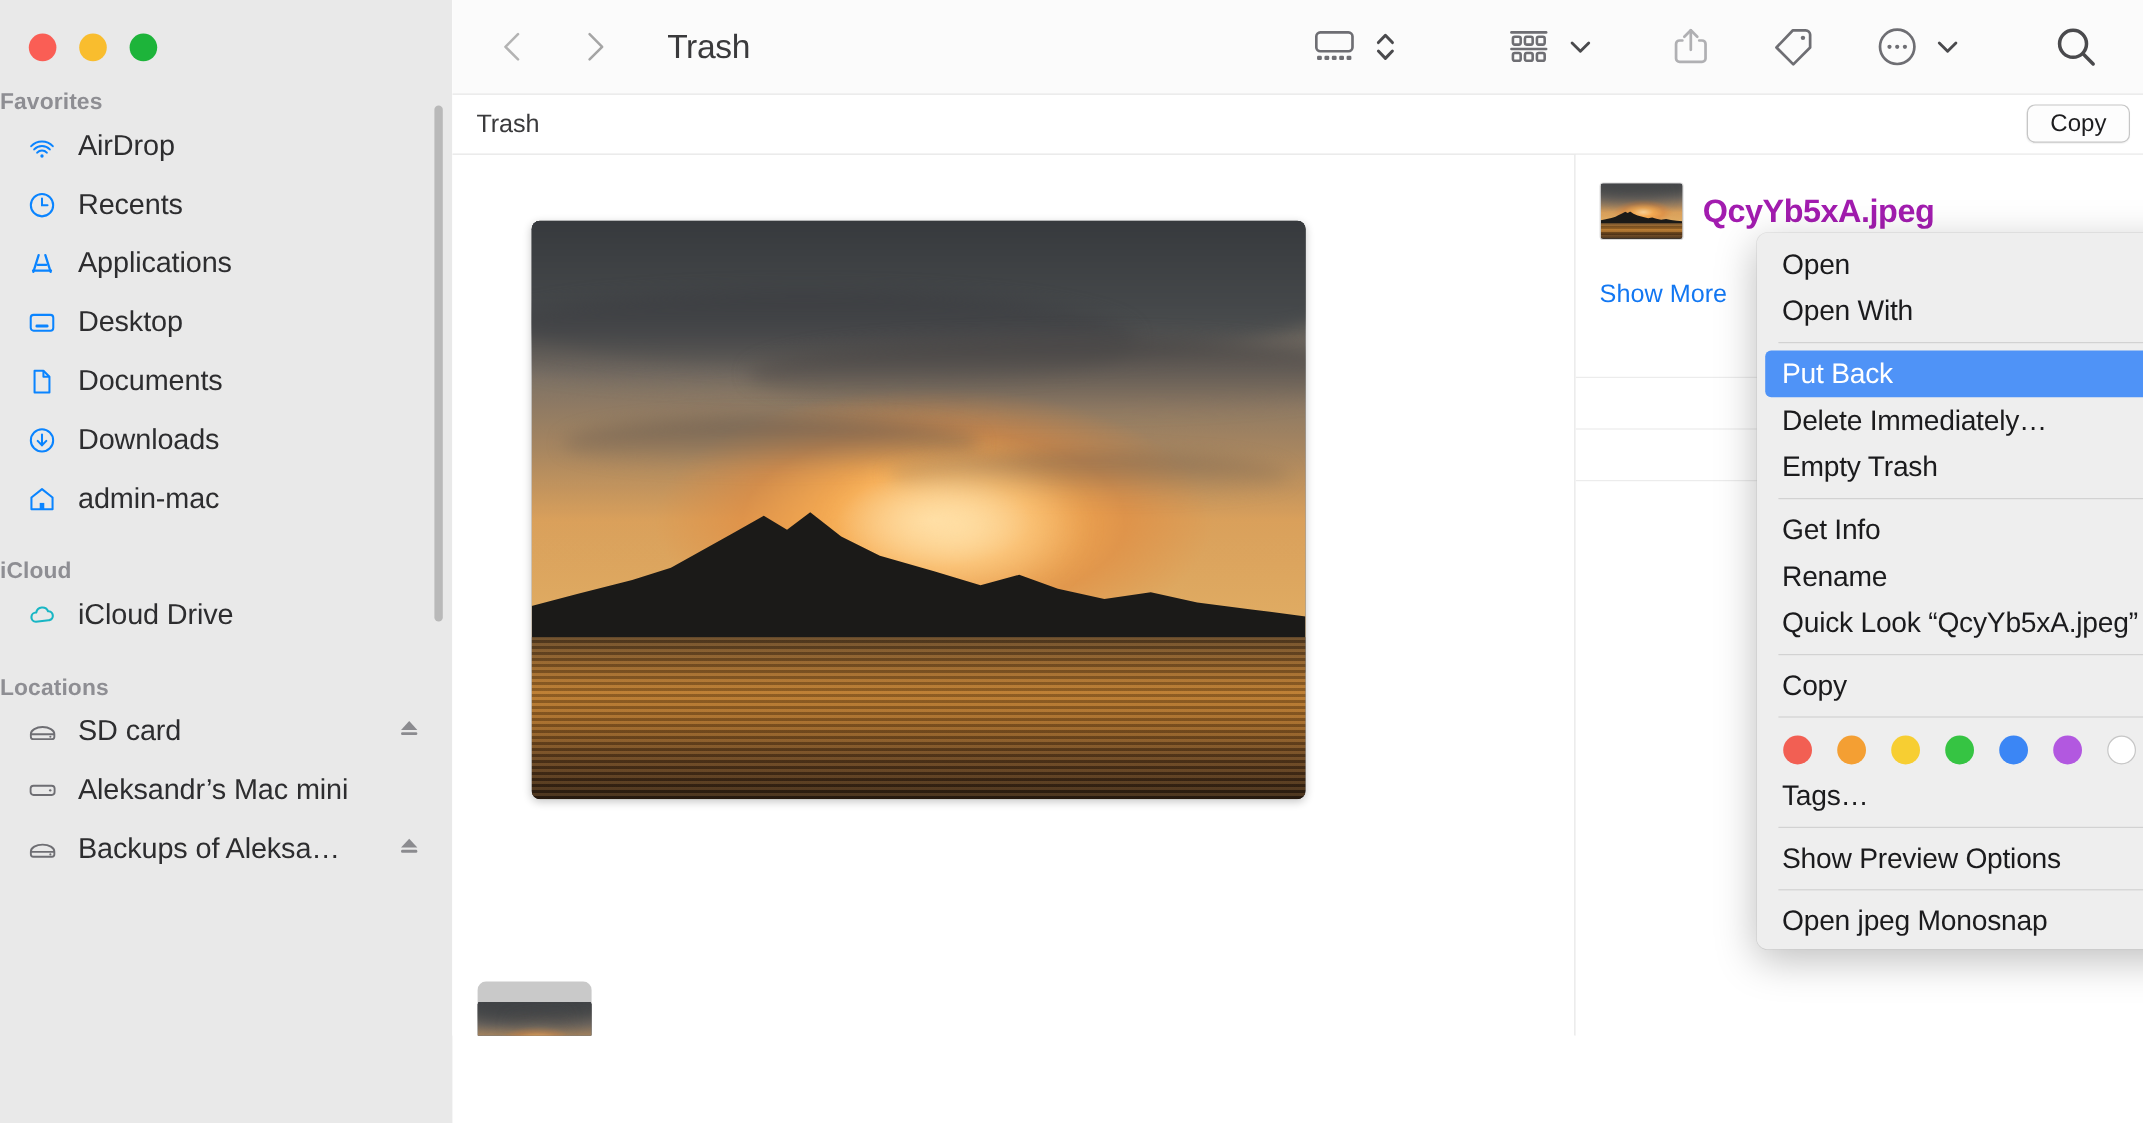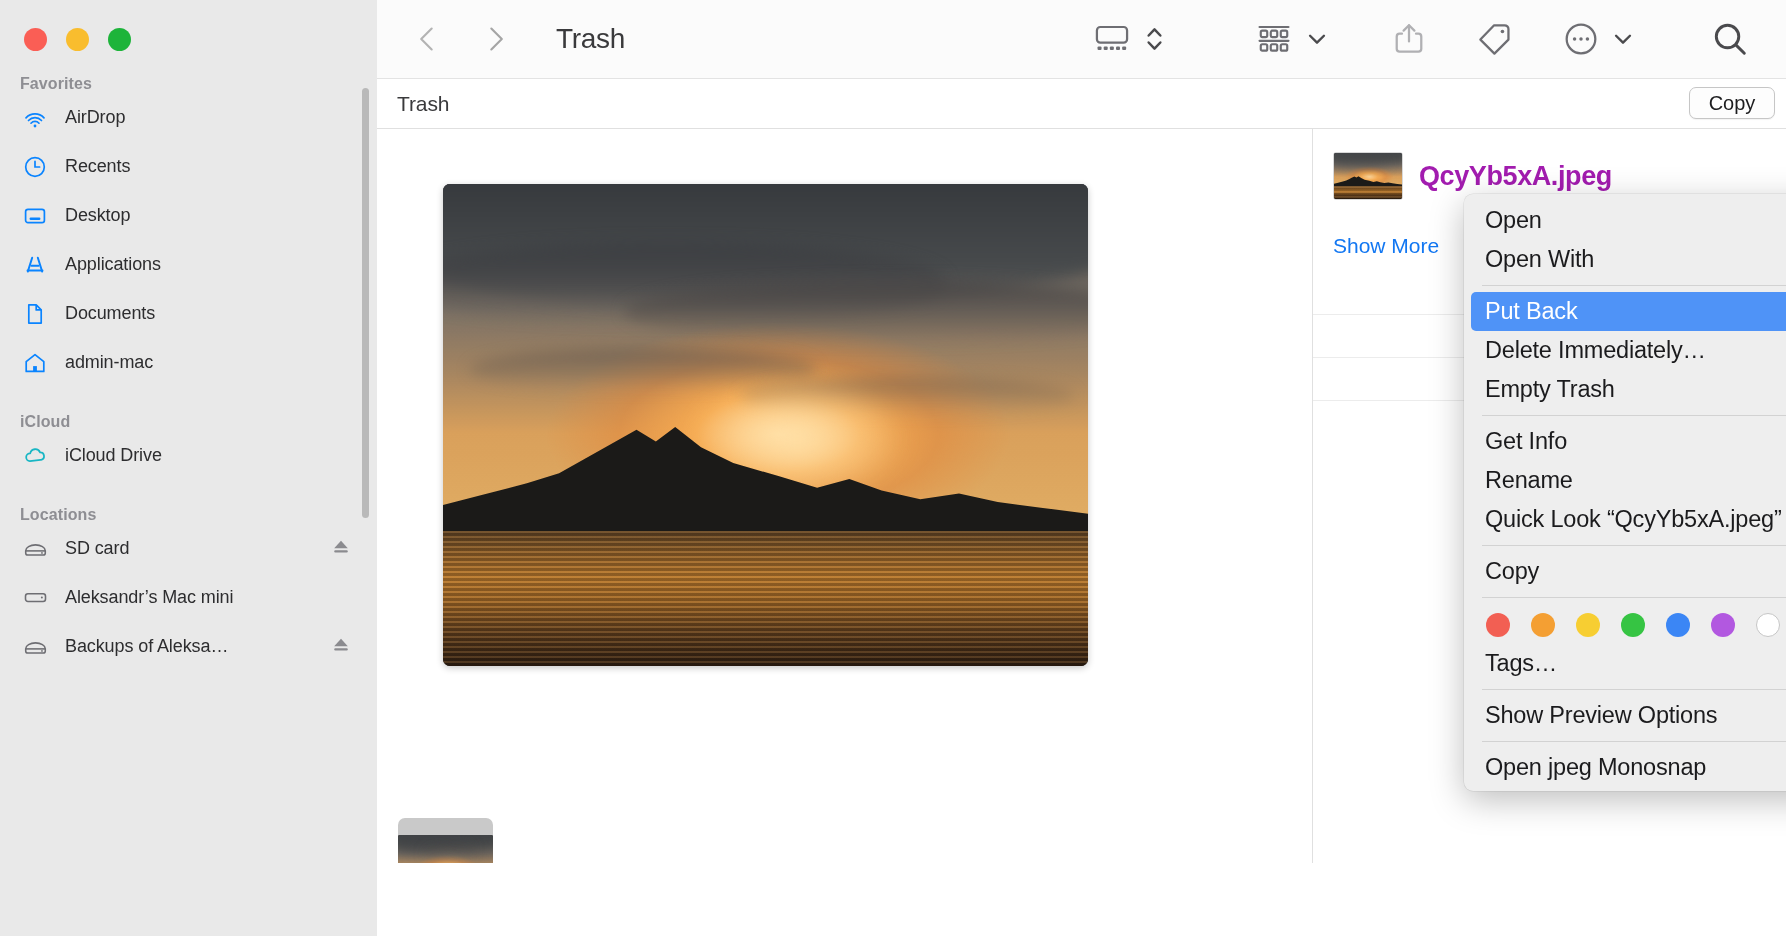--- a/index.html
+++ b/index.html
@@ -31,41 +31,40 @@
     display: flex; gap: 19px;
   }
   .tl { width: 23px; height: 23px; border-radius: 50%; }
   .tl.red { background: #fa5e55; }
   .tl.yellow { background: #f9bd2e; }
   .tl.green { background: #1db43a; }
 
   .sb-scroll { position: absolute; top: 75px; left: 0; right: 0; bottom: 0; }
 
   .sb-header {
-    font-size: 16px;
+    font-size: 19px;
     color: #8e8e93;
     font-weight: 700;
-    padding-left: 20px;
     letter-spacing: 0.1px;
   }
   .sb-item {
     display: flex;
     align-items: center;
     height: 49px;
     padding-left: 22px;
     cursor: default;
   }
   .sb-icon {
     width: 26px; height: 26px;
     margin-right: 17px;
     flex: 0 0 26px;
     display: flex; align-items: center; justify-content: center;
   }
   .sb-label {
-    font-size: 18px;
+    font-size: 24px;
     color: #2d2d2f;
     white-space: nowrap;
     letter-spacing: -0.1px;
   }
   .sb-eject {
     margin-left: auto;
     margin-right: 25px;
     color: #8b8b8f;
   }
   .sb-gap { height: 26px; }
@@ -351,50 +350,60 @@
           <svg width="24" height="24" viewBox="0 0 24 24" fill="none" stroke="#0a84ff" stroke-width="1.7">
             <circle cx="12" cy="12" r="9.3"></circle>
             <path d="M12 6.4V12h4.6" stroke-linecap="round"></path>
           </svg>
         </span>
         <span class="sb-label">Recents</span>
       </div>
 
       <div class="sb-item">
         <span class="sb-icon">
-          <svg width="24" height="24" viewBox="0 0 24 24" fill="none" stroke="#0a84ff" stroke-width="1.7">
-            <rect x="2.6" y="5.4" width="18.8" height="13.2" rx="2.4"></rect>
-            <rect x="6.6" y="13.4" width="10.8" height="2.6" rx="1.1" fill="#0a84ff" stroke="none"></rect>
-          </svg>
-        </span>
-        <span class="sb-label">Desktop</span>
-      </div>
-
-      <div class="sb-item">
-        <span class="sb-icon">
           <svg width="24" height="24" viewBox="0 0 24 24" fill="none" stroke="#0a84ff" stroke-width="1.9" stroke-linecap="round" stroke-linejoin="round">
             <path d="M4.5 17.5h15"></path>
             <path d="M9.2 4.6 4.8 18.6"></path>
             <path d="M14.8 4.6 19.2 18.6"></path>
             <path d="M8.4 12.8h7.2"></path>
           </svg>
         </span>
         <span class="sb-label">Applications</span>
       </div>
 
       <div class="sb-item">
         <span class="sb-icon">
+          <svg width="24" height="24" viewBox="0 0 24 24" fill="none" stroke="#0a84ff" stroke-width="1.7">
+            <rect x="2.6" y="5.4" width="18.8" height="13.2" rx="2.4"></rect>
+            <rect x="6.6" y="13.4" width="10.8" height="2.6" rx="1.1" fill="#0a84ff" stroke="none"></rect>
+          </svg>
+        </span>
+        <span class="sb-label">Desktop</span>
+      </div>
+
+      <div class="sb-item">
+        <span class="sb-icon">
           <svg width="24" height="24" viewBox="0 0 24 24" fill="none" stroke="#0a84ff" stroke-width="1.7" stroke-linejoin="round">
             <path d="M5.8 2.9h7.4l5 5v13.2H5.8z"></path>
             <path d="M13.2 2.9v5h5"></path>
           </svg>
         </span>
         <span class="sb-label">Documents</span>
       </div>
 
+      <div class="sb-item">
+        <span class="sb-icon">
+          <svg width="24" height="24" viewBox="0 0 24 24" fill="none" stroke="#0a84ff" stroke-width="1.7" stroke-linecap="round" stroke-linejoin="round">
+            <circle cx="12" cy="12" r="9.3"></circle>
+            <path d="M12 7v9"></path>
+            <path d="M8.4 12.4 12 16.1l3.6-3.7"></path>
+          </svg>
+        </span>
+        <span class="sb-label">Downloads</span>
+      </div>
 
       <div class="sb-item">
         <span class="sb-icon">
           <svg width="24" height="24" viewBox="0 0 24 24" fill="none" stroke="#0a84ff" stroke-width="1.7" stroke-linejoin="round">
             <path d="M3.2 10.6 12 3.6l8.8 7v9.8H3.2z"></path>
             <rect x="10.1" y="15.1" width="3.8" height="5.3" fill="#0a84ff" stroke="none"></rect>
           </svg>
         </span>
         <span class="sb-label">admin-mac</span>
       </div>

